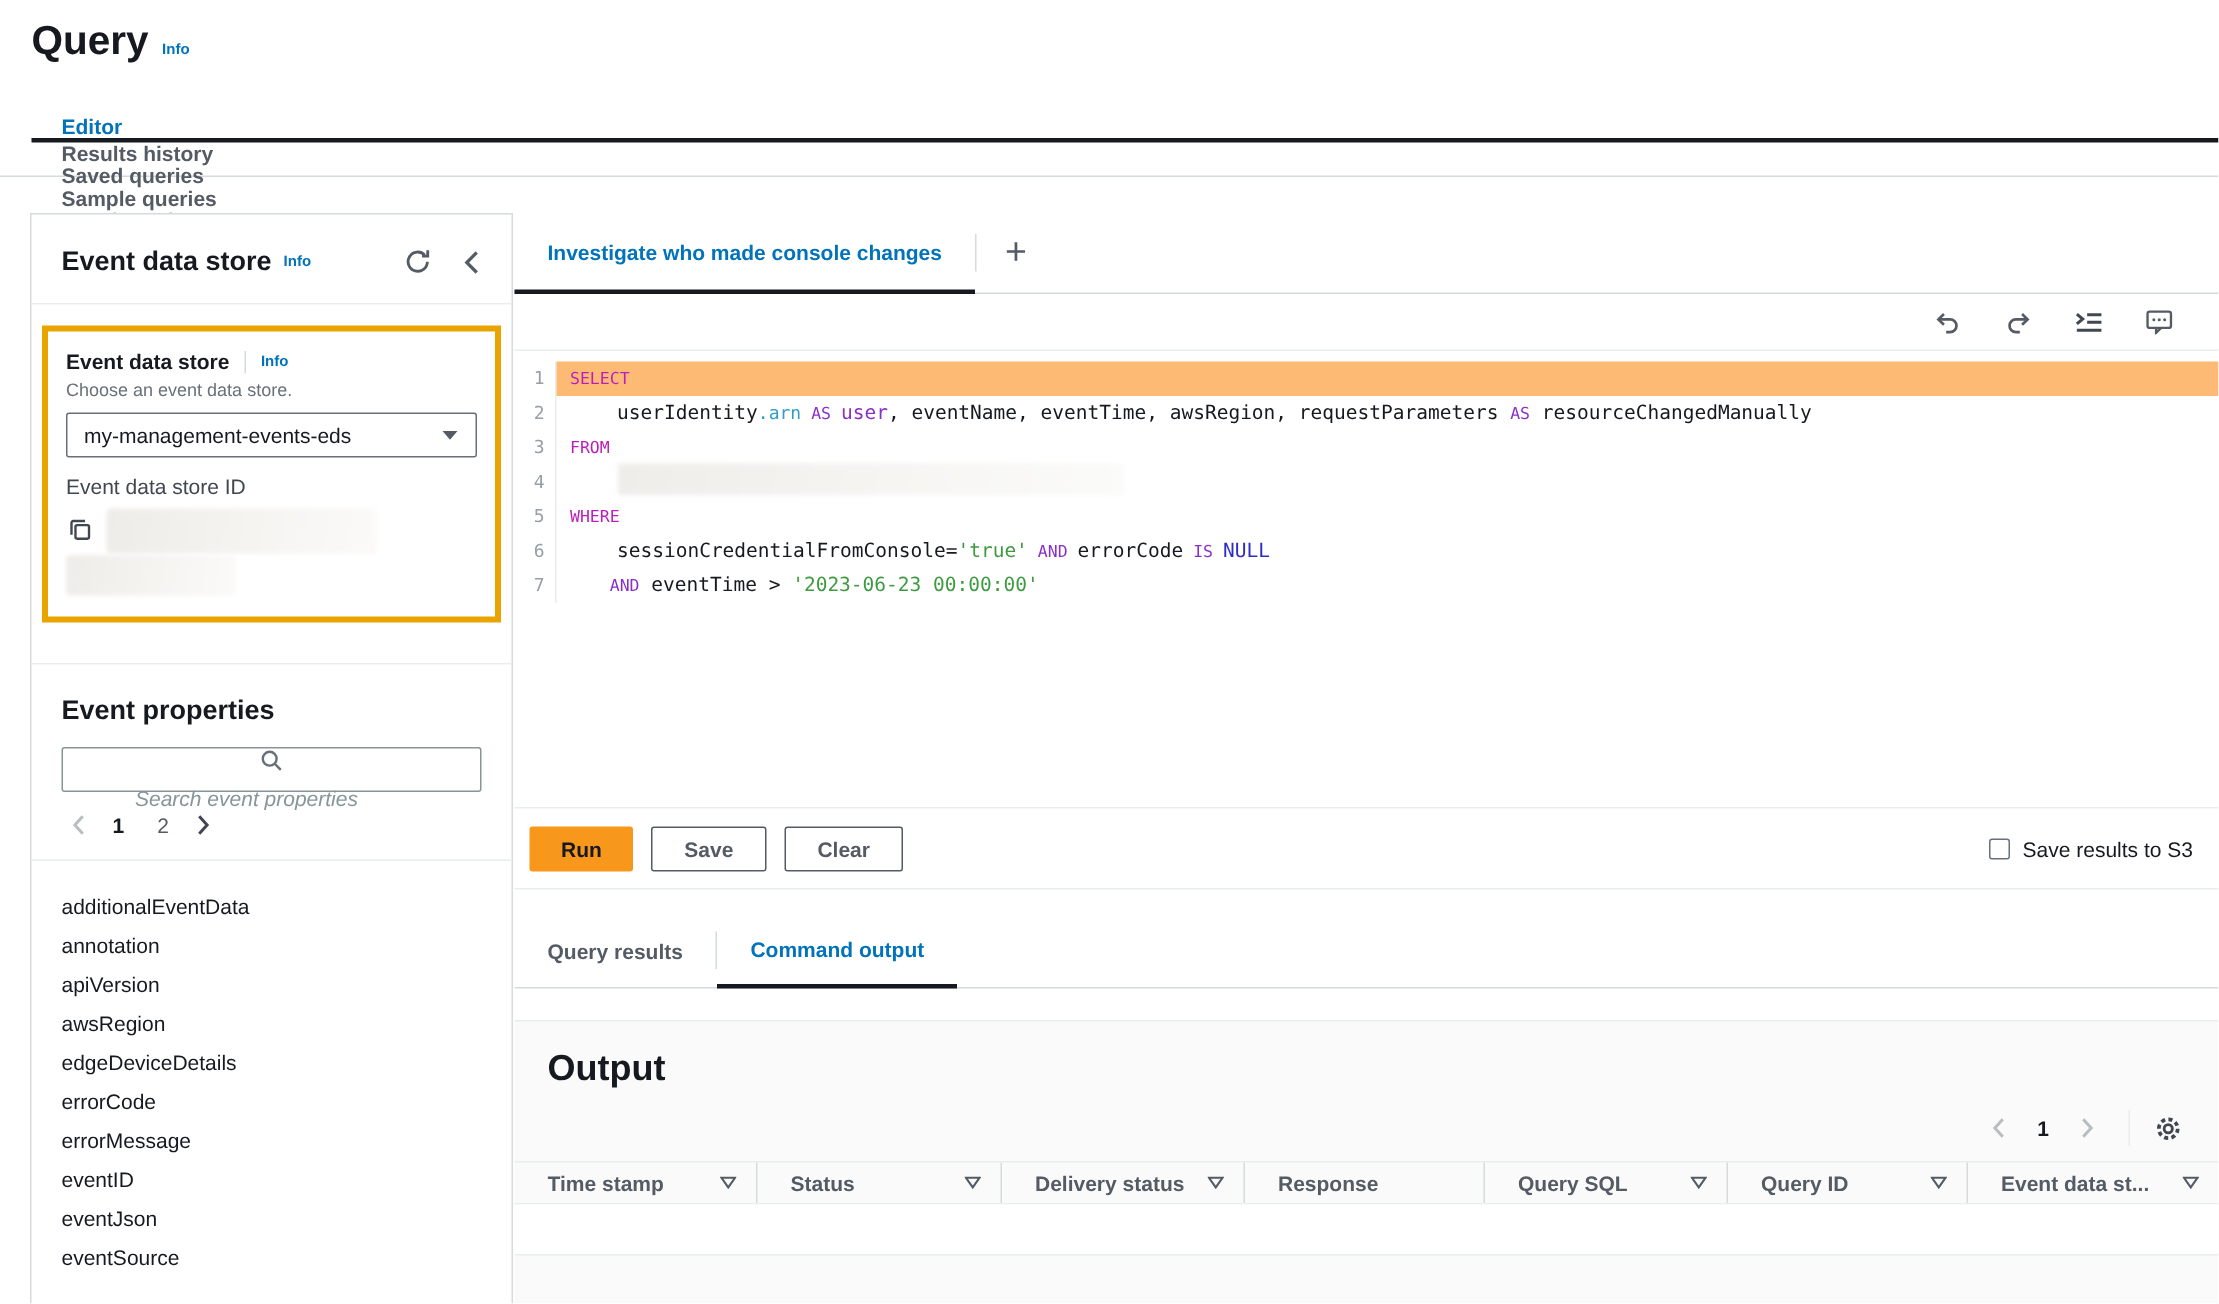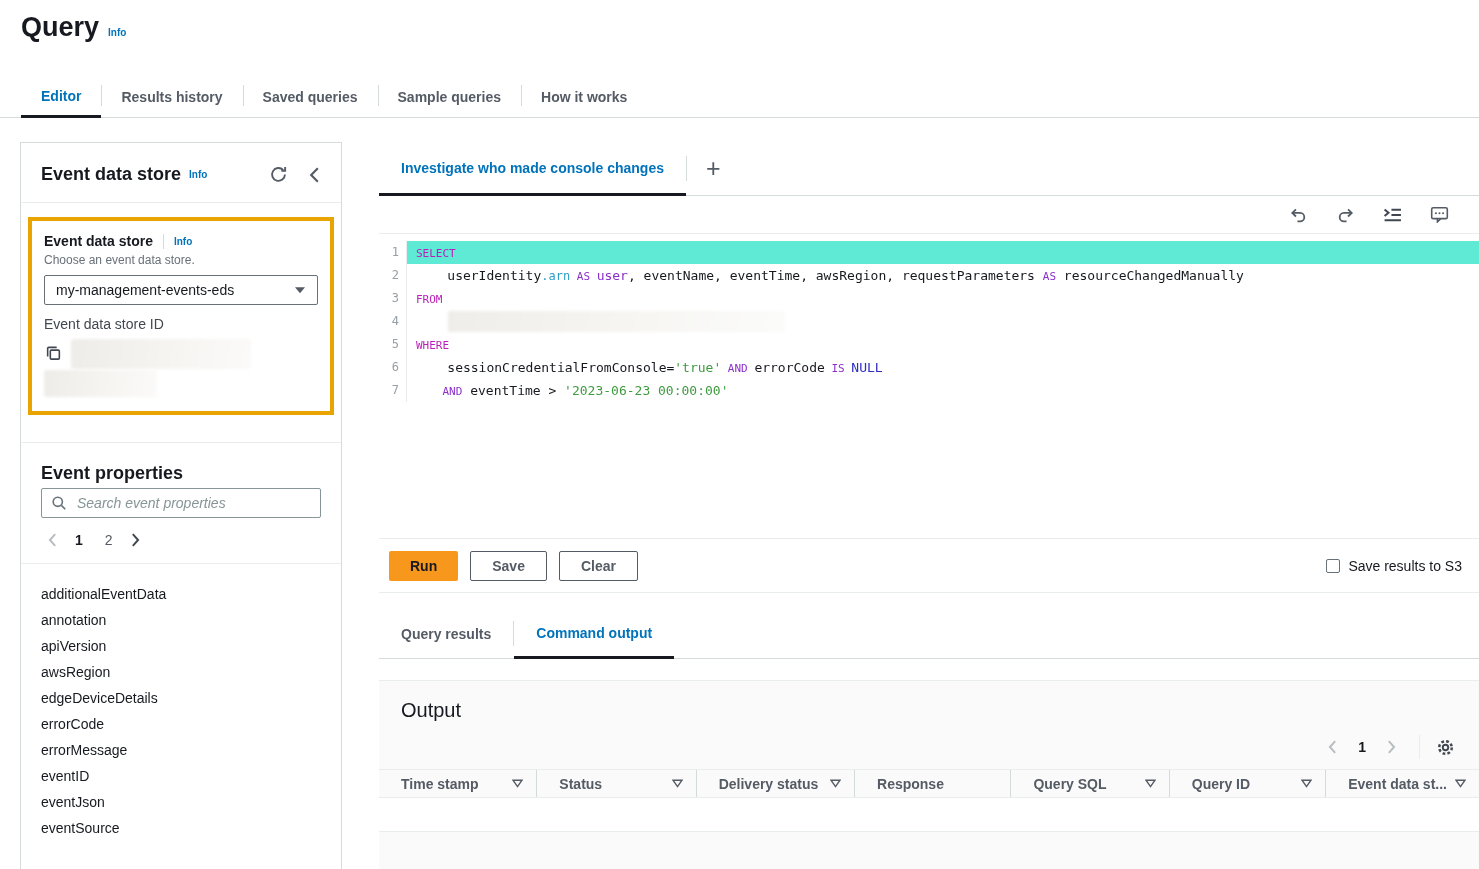--- a/index.html
+++ b/index.html
@@ -9,21 +9,21 @@
     font-family: "Liberation Sans", sans-serif;
   }
   .app { position: relative; width: 1479px; height: 869px; }
 
   
   .page-header { display: flex; align-items: baseline; gap: 9px; padding: 12px 0 0 21px; }
   .page-title { font-size: 27px; font-weight: 700; }
   .info-link { font-size: 10px; font-weight: 700; color: #0073bb; cursor: pointer; }
 
   
-  .top-tabs { display: flex; align-items: stretch; height: 42px; margin-top: 33px; padding-left: 21px; border-bottom: 1px solid #d5dbdb; }
+  .top-tabs { display: flex; align-items: stretch; height: 42px; margin-top: 33px; padding-left: 21px; border-bottom: 1px solid #d5dbdb; flex-direction: column; }
   .top-tab { position: relative; display: flex; align-items: center; padding: 0 20px; font-size: 14px; font-weight: 700; color: #545b64; margin-bottom: -1px; cursor: pointer; }
   .top-tab:not(:first-child)::before { content: ""; position: absolute; left: 0; top: 9px; bottom: 12px; width: 1px; background: #d5dbdb; }
   .top-tab.active { color: #0073bb; border-bottom: 3px solid #16191f; }
 
   
   .sidebar { position: absolute; left: 20px; top: 142px; width: 322px; bottom: 0; background: #fff; border: 1px solid #d5dbdb; border-bottom: none; }
   .side-head { display: flex; align-items: center; padding: 21px 20px 17px 20px; border-bottom: 1px solid #eaeded; }
   .side-title { font-size: 18px; font-weight: 700; margin-right: 8px; }
   .side-head .spacer { flex: 1; }
   .icon-btn { display: inline-flex; align-items: center; justify-content: center; cursor: pointer; }
@@ -37,45 +37,45 @@
   .select { margin-top: 8px; height: 30px; border: 1px solid #687078; border-radius: 2px; display: flex; align-items: center; justify-content: space-between; padding: 0 11px; font-size: 14px; cursor: pointer; background: #fff; }
   .eds-id-label { margin-top: 11px; font-size: 14px; color: #414750; }
   .redact-zone { position: relative; height: 64px; margin-top: 7px; }
   .redact-zone .copy { position: absolute; left: 1px; top: 6px; }
   .blob { position: absolute; border-radius: 3px; background: linear-gradient(100deg, #eeece8 0%, #f6f5f2 60%, #fbfaf9 100%); filter: blur(1.5px); }
   .blob1 { left: 27px; top: 0; width: 180px; height: 30px; }
   .blob2 { left: 0; top: 31px; width: 113px; height: 27px; }
 
   .props-sec { margin-top: 27px; border-top: 1px solid #eaeded; padding: 20px 20px 0 20px; }
   .props-title { font-size: 18px; font-weight: 700; }
-  .search { margin-top: 4px; height: 30px; border: 1px solid #879596; border-radius: 2px; display: flex; align-items: center; gap: 8px; padding: 0 9px; background: #fff; }
+  .search { margin-top: 14px; height: 30px; border: 1px solid #879596; border-radius: 2px; display: flex; align-items: center; gap: 8px; padding: 0 9px; background: #fff; flex-direction: column; }
   .search input { border: none; outline: none; flex: 1; font-size: 14px; font-style: italic; font-family: "Liberation Sans", sans-serif; color: #16191f; background: transparent; }
   .search input::placeholder { color: #879596; }
   .pager { display: flex; align-items: center; margin-top: 12px; font-size: 14px; }
   .pg-chev { padding: 2px 6px; cursor: pointer; display: inline-flex; }
   .pg-num { padding: 2px 11px; color: #545b64; cursor: pointer; }
   .pg-num.current { color: #16191f; font-weight: 700; }
   .props-divider { border-top: 1px solid #eaeded; margin-top: 13px; }
   .props-list { padding: 17px 20px 0 20px; font-size: 14px; }
   .prop-item { line-height: 26px; cursor: pointer; }
 
   
-  .main { position: absolute; left: 343px; top: 142px; right: 0; bottom: 0; display: flex; flex-direction: column; background: #fff; margin-left: 36px; }
+  .main { position: absolute; left: 343px; top: 142px; right: 0; bottom: 0; display: flex; flex-direction: column; background: #fff; }
   .qtab-bar { height: 54px; display: flex; align-items: stretch; border-bottom: 1px solid #d5dbdb; }
   .qtab { display: flex; align-items: center; padding: 0 22px; font-size: 14px; font-weight: 700; color: #0073bb; border-bottom: 3px solid #16191f; margin-bottom: -1px; cursor: pointer; }
   .qtab-divider { width: 1px; background: #d5dbdb; margin: 14px 0; }
   .add-tab { display: flex; align-items: center; padding: 0 19px; font-size: 25px; font-weight: 400; color: #545b64; cursor: pointer; }
 
   .toolbar { height: 38px; display: flex; align-items: center; justify-content: flex-end; gap: 28px; padding-right: 30px; border-bottom: 1px solid #eaeded; }
 
   .editor { height: 304px; padding-top: 7px; font-family: "DejaVu Sans Mono", monospace; font-size: 13px; cursor: text; }
   .code-row { display: flex; height: 23px; line-height: 23px; }
   .gutter { width: 28px; flex: none; text-align: right; padding-right: 7px; color: #97a0a6; font-size: 12px; border-right: 1px solid #e9ecec; }
   .code { flex: 1; white-space: pre; padding-left: 9px; }
-  .code-row.active .code { background: #5eead4; }
+  .code-row.active .code { background: #fdba74; }
   .tk-kw  { color: #bb1fbb; font-size: 11px; }
   .tk-kw2 { color: #8b2fc9; font-size: 11px; }
   .tk-kwb { color: #8b2fc9; }
   .tk-str { color: #3f9b41; }
   .tk-null{ color: #2d2dc4; }
   .tk-prop{ color: #2f9ec7; font-size: 12px; }
   .redact-code { display: inline-block; vertical-align: middle; width: 337px; height: 21px; margin-left: 32px; margin-top: -3px; border-radius: 2px; background: linear-gradient(100deg, #efede9 0%, #f7f6f3 60%, #fbfbfa 100%); filter: blur(1.5px); }
 
   .actions { height: 55px; display: flex; align-items: center; gap: 12px; padding: 0 17px 0 10px; border-top: 1px solid #eaeded; border-bottom: 1px solid #eaeded; }
   .btn { height: 30px; display: inline-flex; align-items: center; padding: 0 21px; font-size: 14px; font-weight: 700; border-radius: 2px; cursor: pointer; border: none; font-family: "Liberation Sans", sans-serif; }
@@ -85,21 +85,21 @@
   .s3 { display: flex; align-items: center; gap: 8px; font-size: 14px; }
   .checkbox { width: 14px; height: 14px; border: 1px solid #687078; border-radius: 2px; background: #fff; cursor: pointer; flex: none; }
 
   .res-tabs { margin-top: 16px; height: 50px; display: flex; align-items: stretch; border-bottom: 1px solid #d5dbdb; }
   .res-tab { display: flex; align-items: center; padding: 0 22px; font-size: 14px; font-weight: 700; color: #545b64; margin-bottom: -1px; cursor: pointer; }
   .res-tab.active { color: #0073bb; border-bottom: 3px solid #16191f; }
   .res-divider { width: 1px; background: #d5dbdb; margin: 12px 0; }
   .res-gap { height: 21px; }
 
   .output { flex: 1; background: #fafafa; border-top: 1px solid #eaeded; display: flex; flex-direction: column; }
-  .out-title { padding: 18px 22px 0 22px; font-size: 20px; font-weight: 400; }
+  .out-title { padding: 18px 22px 0 22px; font-size: 24px; font-weight: 700; }
   .out-controls { display: flex; align-items: center; justify-content: flex-end; gap: 4px; padding: 13px 24px 10px 0; }
   .out-page { font-size: 14px; font-weight: 700; padding: 0 10px; }
   .ctrl-div { width: 1px; height: 24px; background: #eaeded; margin: 0 12px; }
   .out-table-head { display: flex; height: 29px; border-top: 1px solid #eaeded; border-bottom: 1px solid #eaeded; align-items: stretch; }
   .th { display: flex; align-items: center; justify-content: space-between; padding: 0 13px 0 22px; font-size: 14px; font-weight: 700; color: #545b64; cursor: pointer; }
   .th:not(:last-child) { border-right: 1px solid #d5dbdb; }
   .th .lbl { margin-right: 8px; white-space: nowrap; overflow: hidden; }
   .w1 { width: 162px; } .w2 { width: 163px; } .w3 { width: 162px; } .w4 { width: 160px; }
   .w5 { width: 162px; } .w6 { width: 160px; } .w7 { flex: 1; }
   .out-body { height: 34px; background: #fff; border-bottom: 1px solid #eaeded; }

